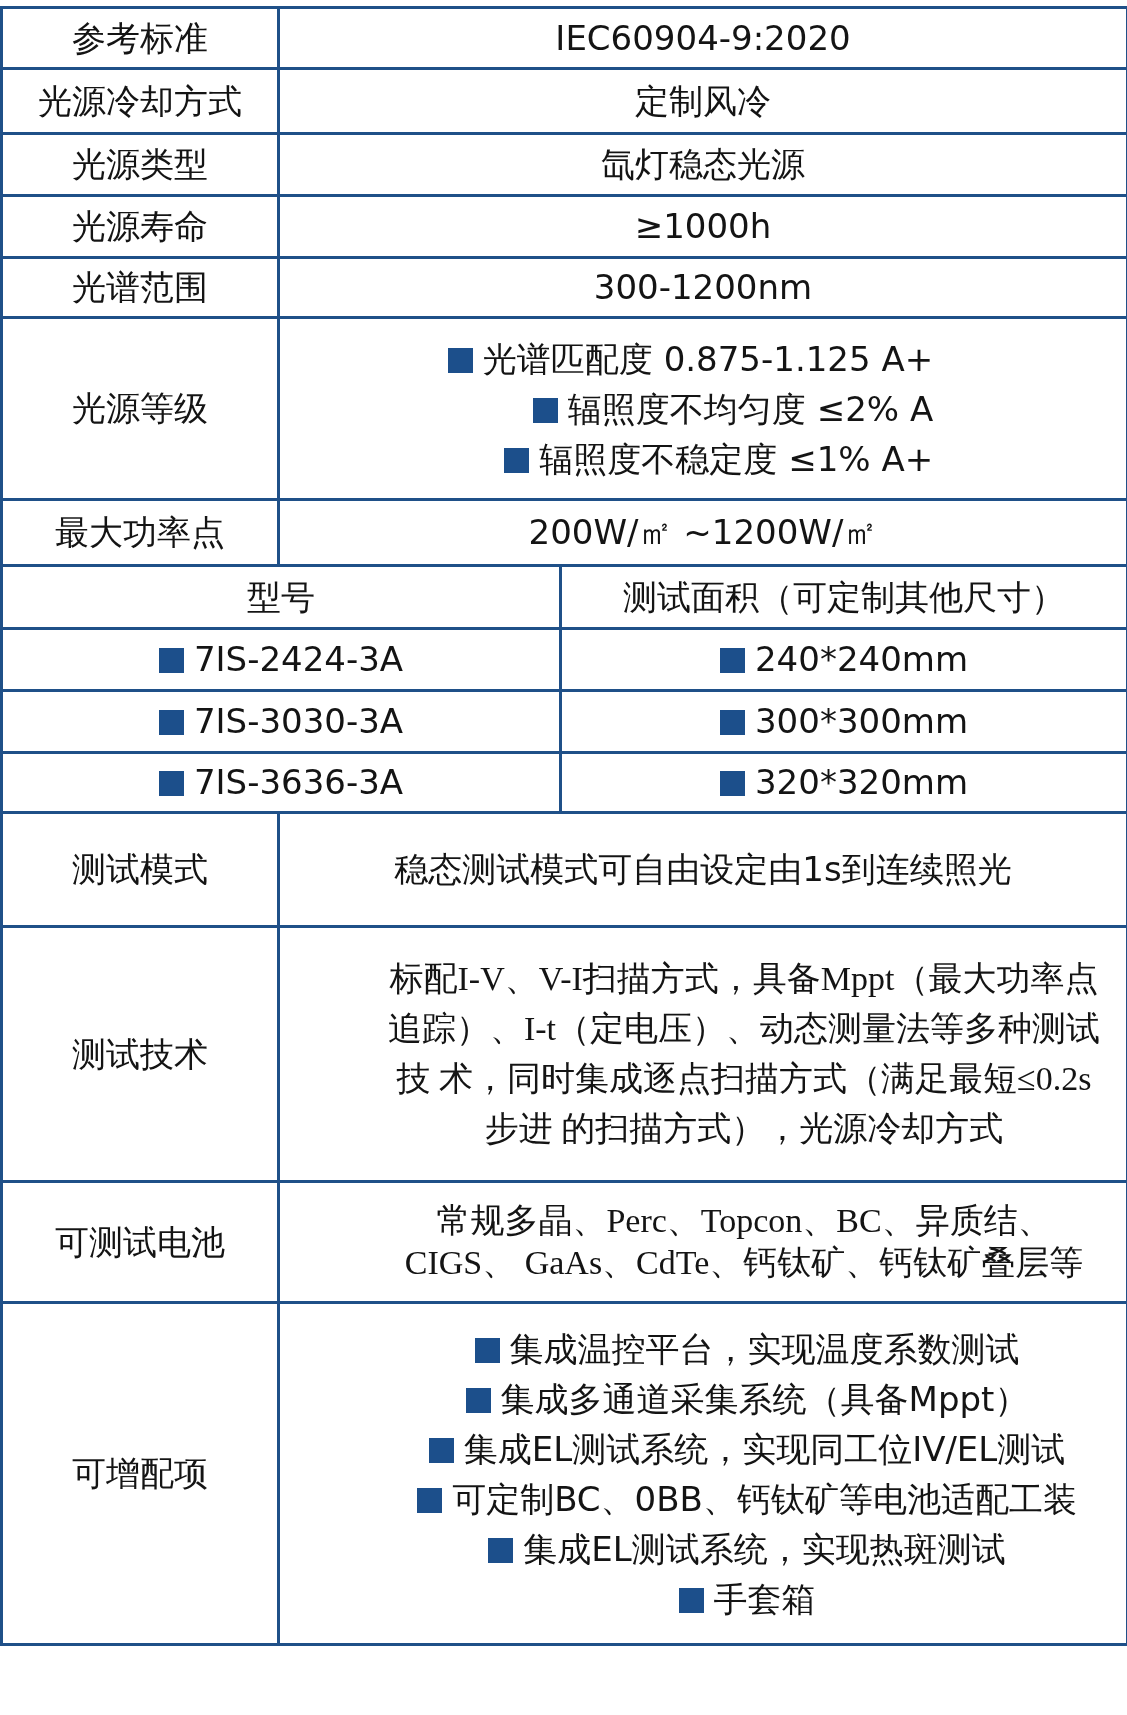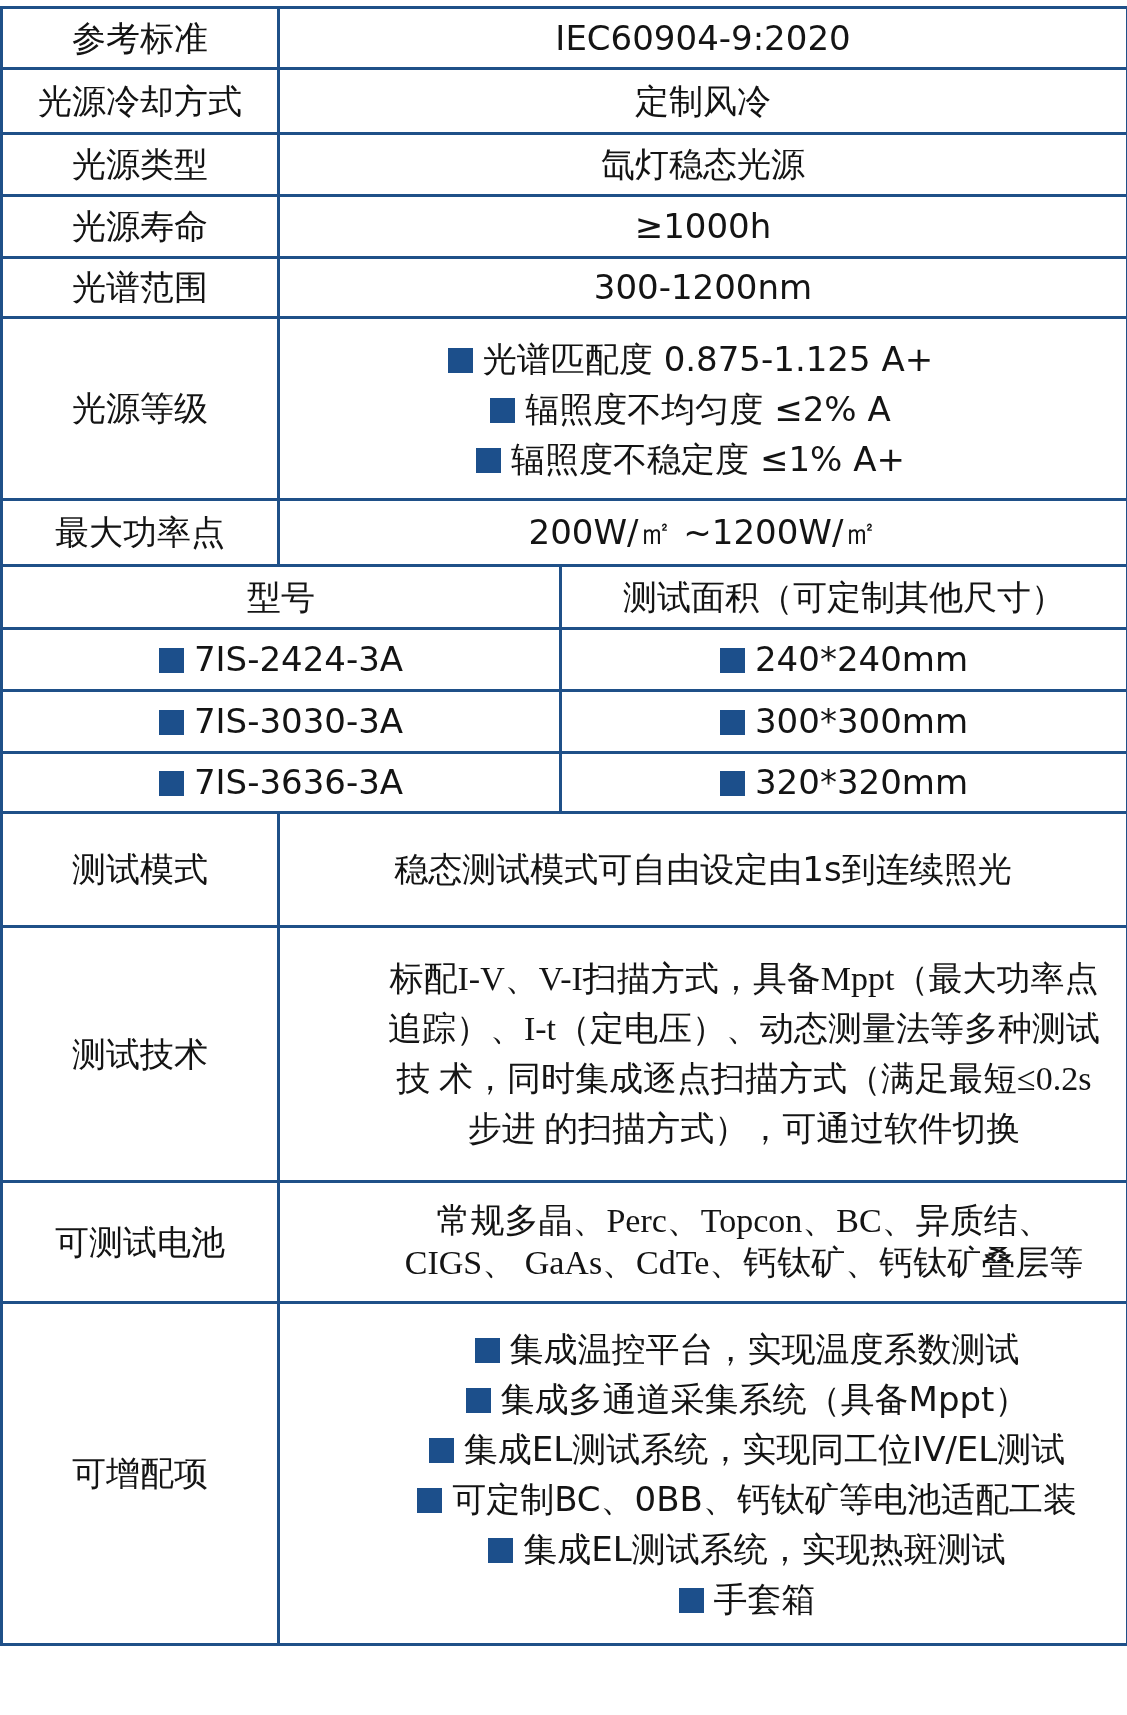--- a/index.html
+++ b/index.html
@@ -35,21 +35,21 @@
   .bullet {
     display: inline-block;
     width: 25px;
     height: 25px;
     background: #1c4f8b;
     margin-right: 10px;
     vertical-align: -2px;
   }
   .bullet-list {
     display: inline-block;
-    text-align: center;
+    text-align: right;
   }
   .bullet-list .item {
     display: block;
     height: 50px;
     line-height: 50px;
   }
   .para-left {
     text-align: left;
     padding-left: 82px !important;
   }
@@ -126,21 +126,21 @@
     <tr style="height:114px">
       <td>测试模式</td>
       <td colspan="2">稳态测试模式可自由设定由1s到连续照光</td>
     </tr>
     <tr style="height:255px">
       <td>测试技术</td>
       <td colspan="2" class="para-left">
         <span class="line">标配I-V、V-I扫描方式，具备Mppt（最大功率点</span>
         <span class="line">追踪）、I-t（定电压）、动态测量法等多种测试</span>
         <span class="line">技 术，同时集成逐点扫描方式（满足最短≤0.2s</span>
-        <span class="line">步进  的扫描方式），可通过软件切换</span>
+        <span class="line">步进  的扫描方式），光源冷却方式</span>
       </td>
     </tr>
     <tr style="height:121px">
       <td>可测试电池</td>
       <td colspan="2" class="para-left">
         <span class="line" style="height:42px;line-height:42px">常规多晶、Perc、Topcon、BC、异质结、</span>
         <span class="line" style="height:42px;line-height:42px">CIGS、 GaAs、CdTe、钙钛矿、钙钛矿叠层等</span>
       </td>
     </tr>
     <tr style="height:342px">

